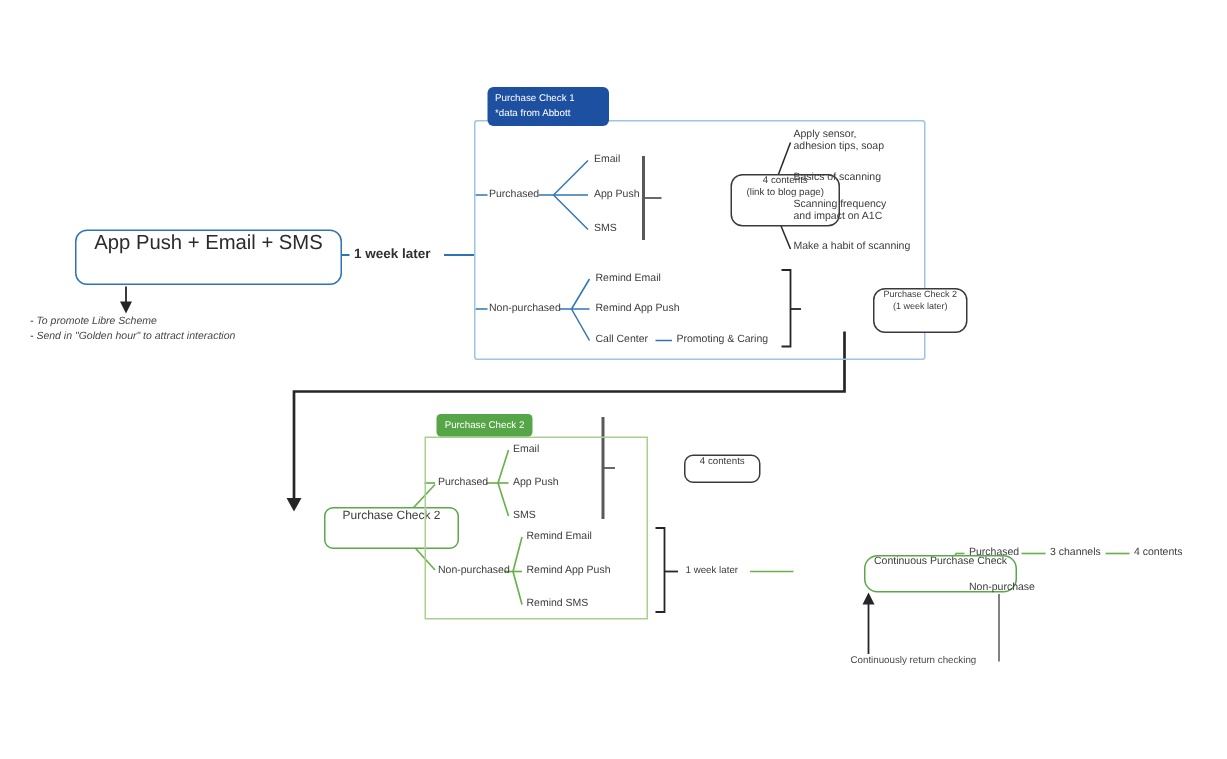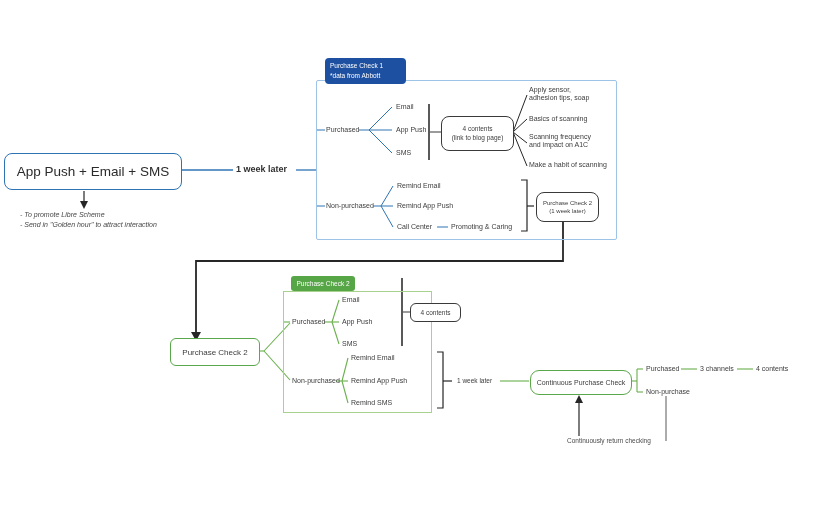--- a/index.html
+++ b/index.html
@@ -3,22 +3,22 @@
 <meta charset="utf-8">
 <style>
   html,body{margin:0;padding:0;background:#fff;}
   #canvas{position:relative;width:818px;height:506px;background:#fff;overflow:hidden;
           font-family:"Liberation Sans",sans-serif;color:#3c3c3c;}
   svg.wires{position:absolute;left:0;top:0;width:818px;height:506px;}
   .lbl{position:absolute;font-size:7px;line-height:1.15;white-space:nowrap;color:#3c3c3c;}
   .lbl.wrap{white-space:normal;}
   .lbl.small{font-size:6.5px;}
   .box{position:absolute;background:#fff;border:1.2px solid #3a3a3a;border-radius:8px;
-       display:flex;flex-direction:column;align-items:center;justify-content:center;
-       text-align:center;color:#3c3c3c;}
+       display:flex;flex-direction:column;align-items:center;
+       text-align:center;color:#3c3c3c;margin-left:46px;}
   .campaign-box{left:4px;top:153px;width:176px;height:35px;border:1.8px solid #2e74b5;
        border-radius:8px;font-size:13.5px;color:#2b2b2b;}
   .note{position:absolute;font-size:7px;font-style:italic;color:#474747;white-space:nowrap;}
   .delay1{position:absolute;left:236px;top:164px;font-size:9px;font-weight:600;color:#303030;}
   .panel-blue{position:absolute;left:316px;top:80px;width:299px;height:158px;
        border:1px solid #9dc3e6;border-radius:2px;background:transparent;}
   .tab-blue{position:absolute;left:325px;top:58px;width:76px;height:26px;background:#1d50a0;
        border-radius:4px;color:#fff;font-size:6.5px;line-height:1.5;display:flex;
        flex-direction:column;justify-content:center;padding-left:5px;}
   .contents1-box{left:441px;top:116px;width:71px;height:33px;font-size:6.5px;line-height:1.3;}

